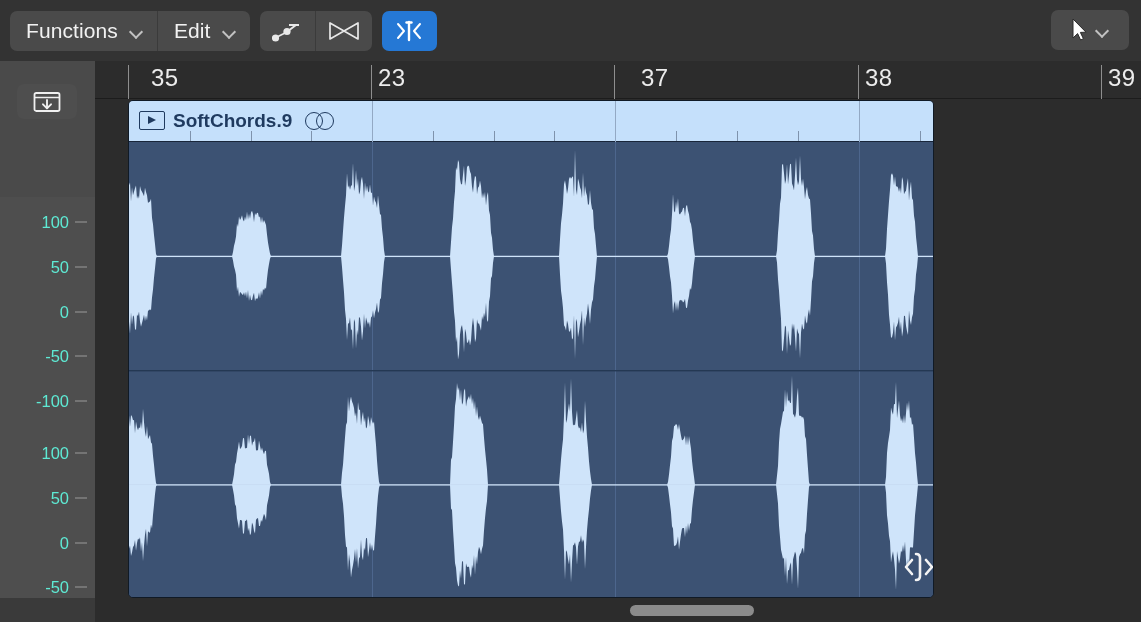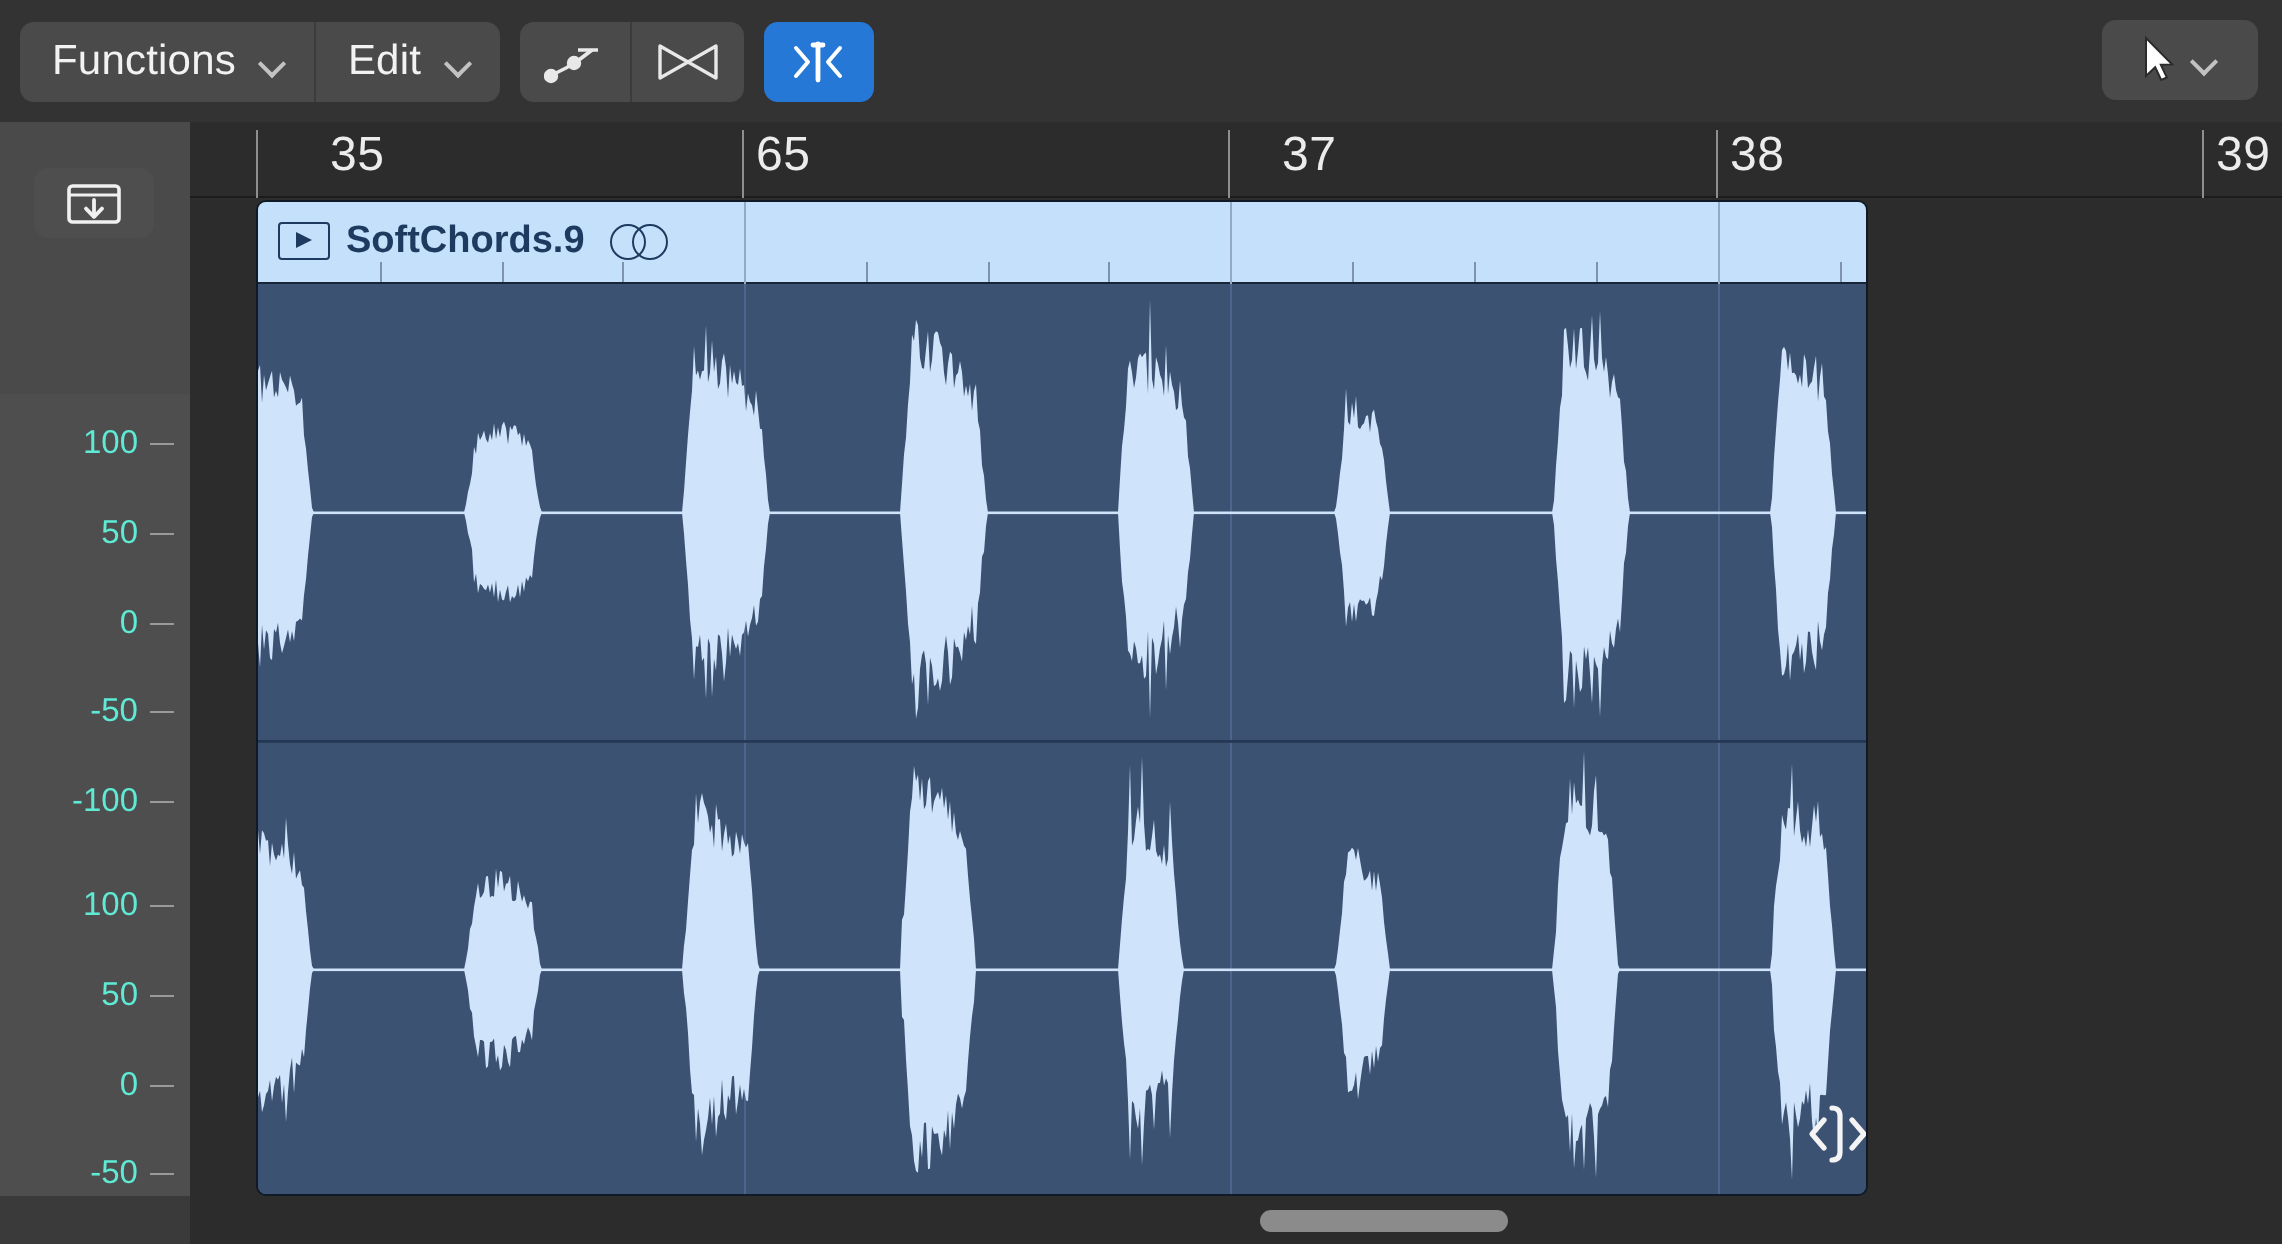--- a/index.html
+++ b/index.html
@@ -267,23 +267,23 @@
         <div class="axis-label" style="top: 345.5px;">0</div>
         <div class="axis-tick" style="top: 345.5px;"></div>
         <div class="axis-label" style="top: 390.25px;">-50</div>
         <div class="axis-tick" style="top: 390.25px;"></div>
       </div>
   </div>
   <div class="bottom-left"></div>
 
   <div class="ruler" id="ruler">
       <div class="bar-line" style="left: 33px;"></div>
-      <div class="bar-num" style="left: 33px; padding-left: 37px;">35</div>
+      <div class="bar-num" style="left: 19px; padding-left: 37px;">35</div>
       <div class="bar-line" style="left: 276px;"></div>
-      <div class="bar-num" style="left: 276px;">65</div>
+      <div class="bar-num" style="left: 276px;">23</div>
       <div class="bar-line" style="left: 519px;"></div>
       <div class="bar-num" style="left: 519px; padding-left: 27px;">37</div>
       <div class="bar-line" style="left: 763px;"></div>
       <div class="bar-num" style="left: 763px;">38</div>
       <div class="bar-line" style="left: 1006px;"></div>
       <div class="bar-num" style="left: 1006px;">39</div>
     </div>
 
   <div class="track-area">
     <div class="region" id="region">

